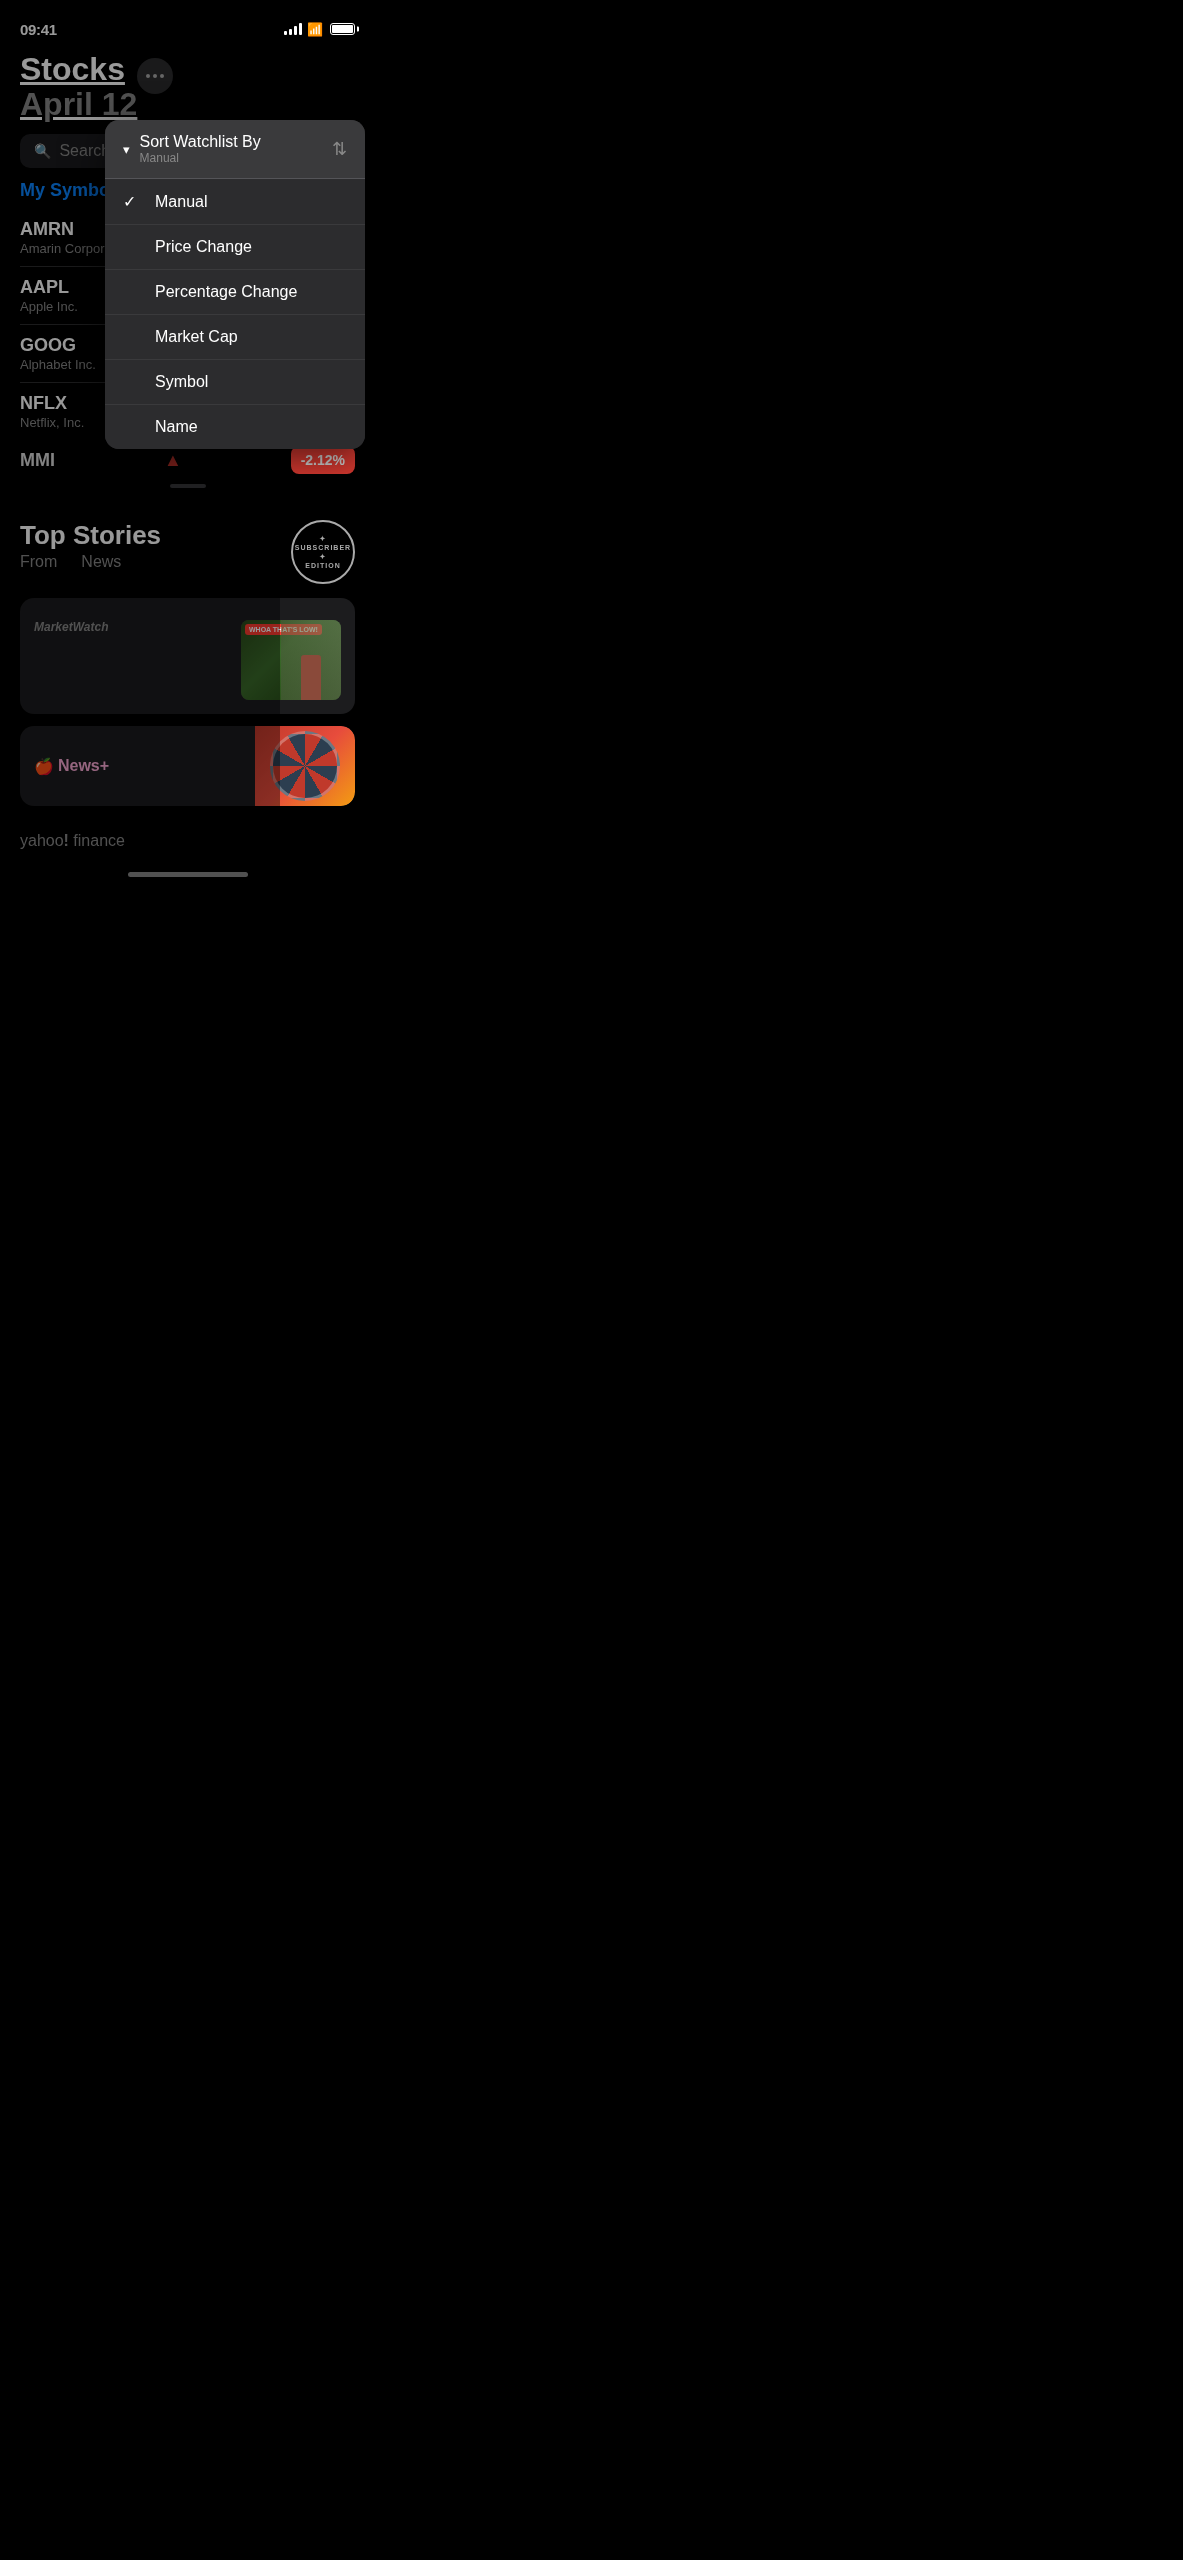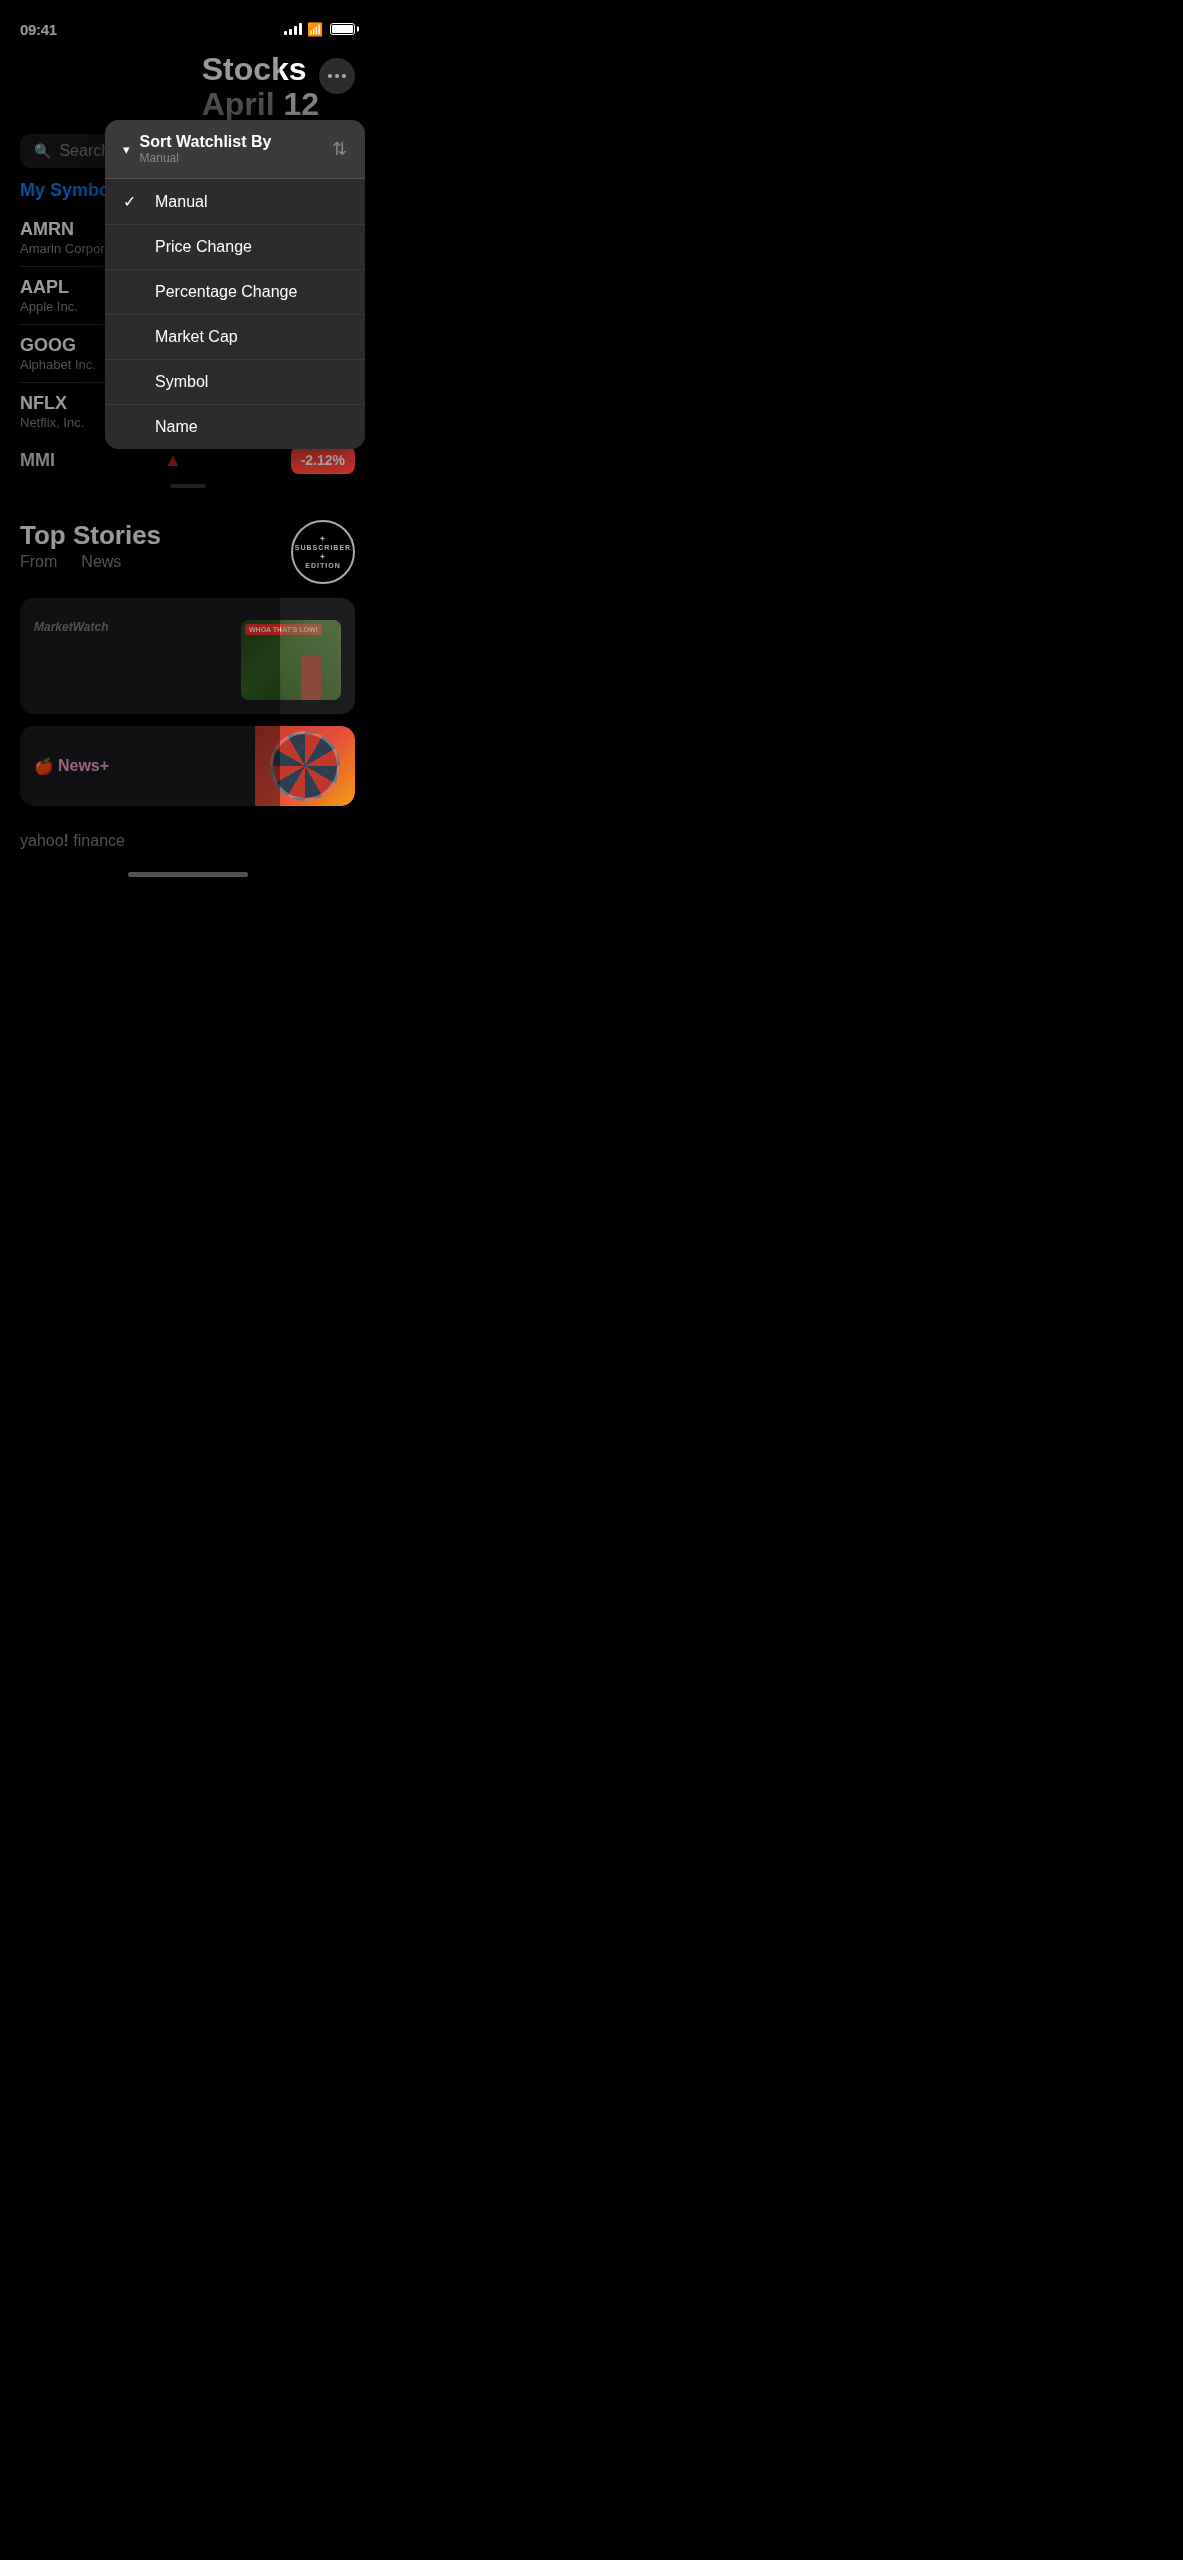--- a/index.html
+++ b/index.html
@@ -74,22 +74,23 @@
       border-radius: 1px;
     }
 
     
     .header {
       padding: 8px 20px 0;
       position: relative;
     }
     .header-top {
       display: flex;
-      justify-content: flex-end;
+      justify-content: flex-start;
       align-items: flex-start;
+      text-decoration: underline;
     }
     .header-title-block {}
     .app-title {
       font-size: 32px;
       font-weight: 700;
       color: #fff;
       line-height: 1.1;
     }
     .app-date {
       font-size: 32px;
@@ -237,21 +238,21 @@
       align-items: center;
       gap: 10px;
     }
     .sort-chevron {
       color: #fff;
       font-size: 13px;
     }
     .sort-title-block {}
     .sort-title {
       font-size: 16px;
-      font-weight: 700;
+      font-weight: 400;
       color: #fff;
     }
     .sort-subtitle {
       font-size: 12px;
       color: #888;
     }
     .sort-icon {
       color: #888;
       font-size: 18px;
     }

